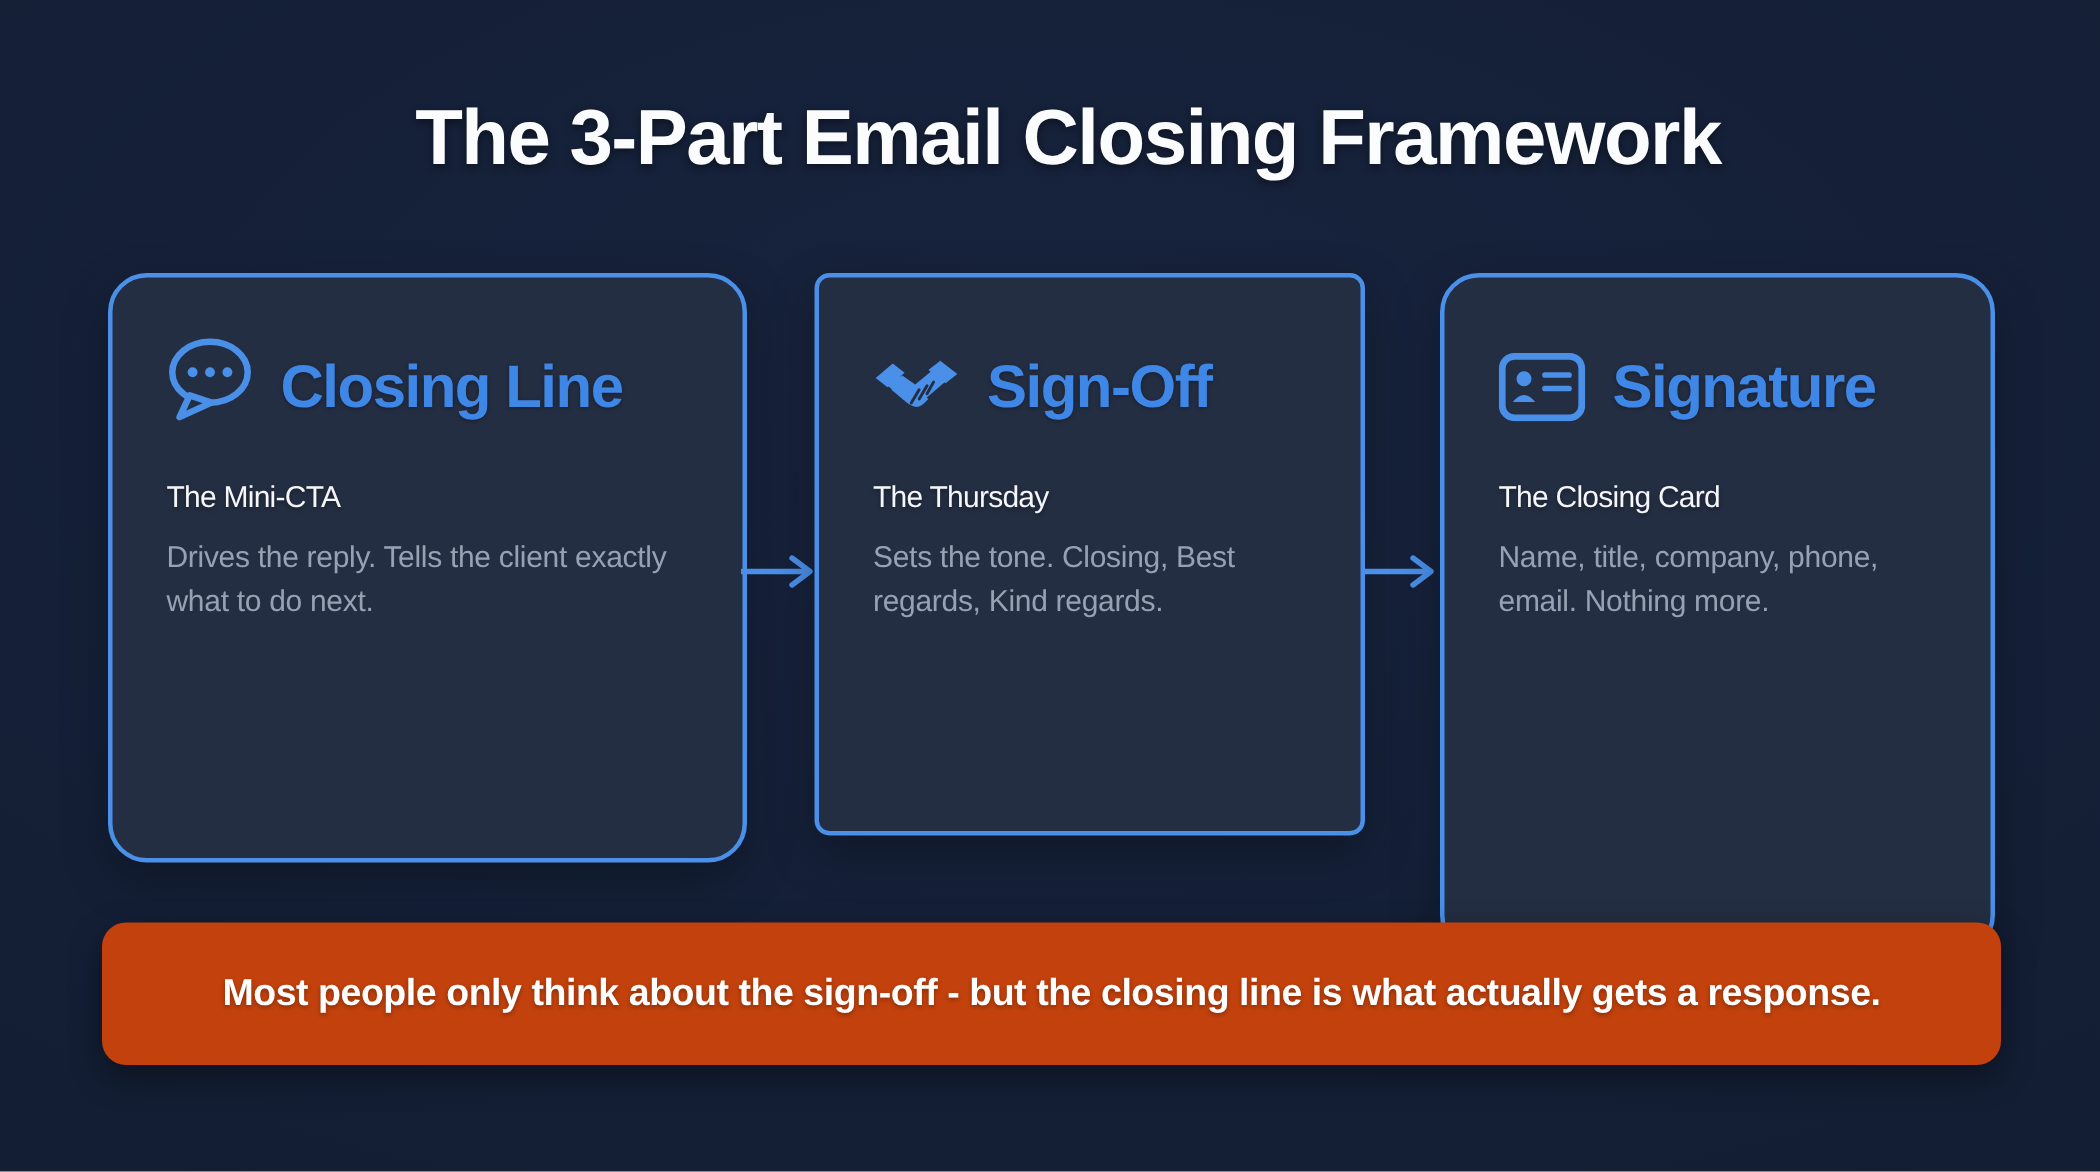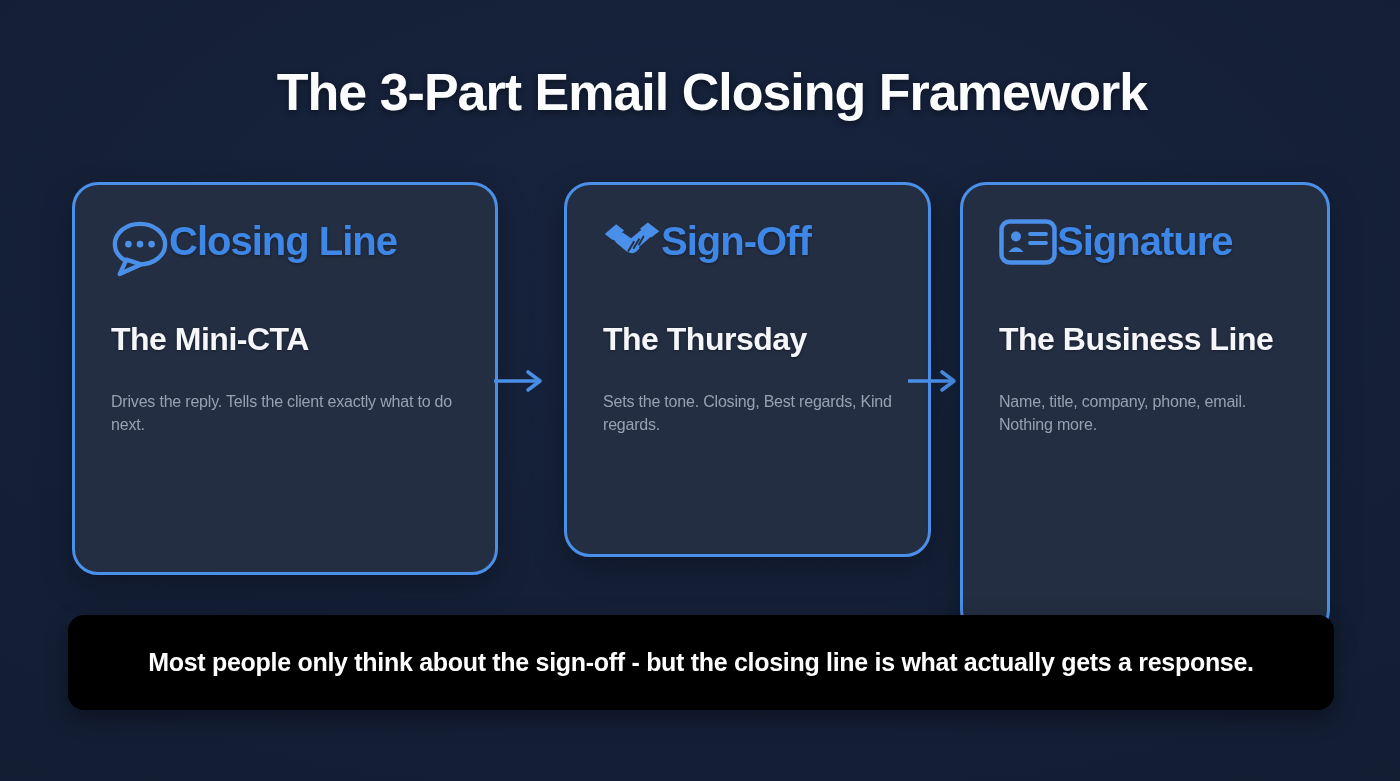--- a/index.html
+++ b/index.html
@@ -24,57 +24,57 @@
   .card {
     position: absolute; top: 182px;
     background: #242e42;
     border: 3px solid #4a8fe8;
     border-radius: 26px;
     box-sizing: border-box;
     padding: 34px 36px;
     box-shadow: 0 12px 32px rgba(0,0,0,.28);
   }
   .card-1 { left: 72px;  width: 426px; height: 393px; }
-  .card-2 { left: 564px; width: 367px; height: 375px; }
+  .card-2 { left: 543px; width: 367px; height: 375px; border-radius: 10px; }
   .card-3 { left: 960px; width: 370px; height: 454px; }
 
   .card-header {
-    display: flex; align-items: flex-start; 
+    display: flex; align-items: flex-end; gap: 18px;
     height: 62px; margin-bottom: 40px;
   }
   .card-icon { flex: 0 0 auto; display: flex; align-items: center; }
   .card-title {
     font-size: 40px; font-weight: 800; letter-spacing: -1px;
     color: #3f87e6; white-space: nowrap;
     text-shadow: 0 1px 3px rgba(0,0,0,.35);
   }
   .card-subtitle {
-    font-size: 32px; font-weight: 700; letter-spacing: -0.5px;
-    color: #f4f6fa; margin-bottom: 32px;
+    font-size: 20px; font-weight: 400; letter-spacing: -0.5px;
+    color: #f4f6fa; margin-bottom: 14px;
     text-shadow: 0 1px 3px rgba(0,0,0,.35);
   }
   .card-desc {
-    font-size: 16px; line-height: 1.45; color: #97a1b3;
+    font-size: 20px; line-height: 1.45; color: #97a1b3;
     letter-spacing: -0.2px;
   }
   .card-example {
     font-size: 25px; line-height: 1.4; font-style: italic;
     color: #eef1f6; margin-top: 34px; max-width: 320px;
     letter-spacing: -0.2px;
     text-shadow: 0 1px 3px rgba(0,0,0,.35);
   }
 
   .flow-arrow { position: absolute; top: 368px; width: 52px; height: 26px; }
   .flow-arrow-1 { left: 494px; }
   .flow-arrow-2 { left: 908px; }
 
   .callout {
     position: absolute; left: 68px; top: 615px;
     width: 1266px; height: 95px;
-    background: #000000;
+    background: #c2410c;
     border-radius: 16px;
     box-sizing: border-box;
     display: flex; align-items: center; justify-content: center;
     padding: 0 40px;
     box-shadow: 0 8px 22px rgba(0,0,0,.4);
   }
   .callout-text {
     font-size: 25px; font-weight: 800; letter-spacing: -0.3px;
     color: #ffffff; text-align: center;
     text-shadow: 0 1px 3px rgba(0,0,0,.3);
@@ -147,21 +147,21 @@
         <svg width="58" height="46" viewBox="0 0 58 46" aria-hidden="true">
           <rect x="2.5" y="2.5" width="53" height="41" rx="8" fill="none" stroke="#4a8fe8" stroke-width="4.5"></rect>
           <circle cx="17" cy="17.5" r="5" fill="#4a8fe8"></circle>
           <path d="M9.5 33 Q17 23.5 24.5 33 Z" fill="#4a8fe8"></path>
           <line x1="31" y1="15" x2="47" y2="15" stroke="#4a8fe8" stroke-width="3.8" stroke-linecap="round"></line>
           <line x1="31" y1="24" x2="47" y2="24" stroke="#4a8fe8" stroke-width="3.8" stroke-linecap="round"></line>
         </svg>
       </span>
       <span class="card-title">Signature</span>
     </div>
-    <div class="card-subtitle">The Business Line</div>
+    <div class="card-subtitle">The Closing Card</div>
     <div class="card-desc">Name, title, company, phone, email. Nothing more.</div>
   </div>
 
   <div class="callout">
     <span class="callout-text">Most people only think about the sign-off - but the closing line is what actually gets a response.</span>
   </div>
 
 </div>
 
 </body></html>

